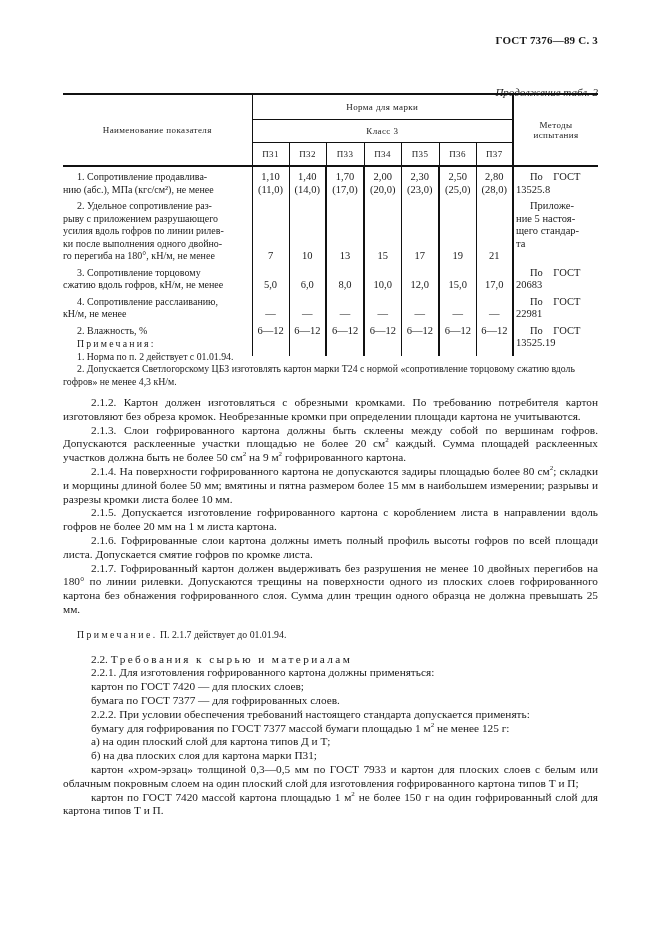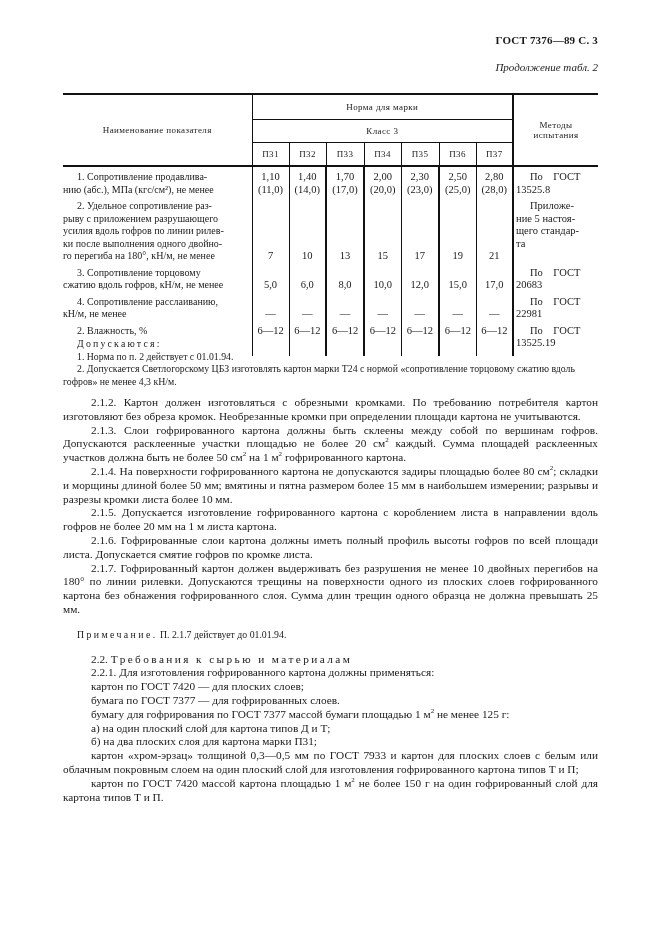--- a/index.html
+++ b/index.html
@@ -1,19 +1,19 @@
 <!DOCTYPE html>
 <html><head>
 <meta charset="utf-8">
 <style>
   html, body { margin: 0; padding: 0; background: #ffffff; }
   body { width: 661px; height: 936px; position: relative; overflow: hidden;
          font-family: "Liberation Serif", "DejaVu Serif", serif; color: #1a1a1a; }
   .page-header { position: absolute; top: 34px; right: 63px; font-weight: bold; font-size: 11px; letter-spacing: 0.2px; }
-  .continuation { position: absolute; top: 61px; right: 63px; font-style: italic; font-size: 11px; }
+  .continuation { position: absolute; top: 86px; right: 63px; font-style: italic; font-size: 11px; }
 
   table.spec { position: absolute; left: 63px; top: 93px; width: 535px; border-collapse: collapse; font-size: 10.5px; table-layout: fixed; }
   table.spec th { font-weight: normal; font-size: 9px; letter-spacing: 0.4px; text-align: center; vertical-align: middle; }
   table.spec th, table.spec td { border-left: 1px solid #111; border-right: 1px solid #111; padding: 0; }
   table.spec tr.top th { border-top: 2px solid #111; }
   table.spec th.h-name { border-left: none; }
   table.spec th.h-methods { border-right: none; border-left: 2px solid #111; }
   table.spec tr.h1 th.h-group { height: 24px; border-bottom: 1px solid #111; }
   table.spec tr.h2 th { height: 22px; border-bottom: 1px solid #111; }
   table.spec tr.h3 th { height: 22px; border-bottom: 2px solid #111; }
@@ -132,35 +132,36 @@
     <td class="val thick" style="vertical-align:top">6—12</td>
     <td class="val" style="vertical-align:top">6—12</td>
     <td class="val thick" style="vertical-align:top">6—12</td>
     <td class="val" style="vertical-align:top">6—12</td>
     <td class="method"><span class="ind"></span>По&nbsp;&nbsp;&nbsp;&nbsp;ГОСТ<br>13525.19</td>
   </tr>
 </tbody>
   </table>
 
 <div class="notes">
-  <p><span class="spaced">Допускаются:</span></p>
+  <p><span class="spaced">Примечания:</span></p>
   <p>1. Норма по п. 2 действует с 01.01.94.</p>
   <p>2. Допускается Светлогорскому ЦБЗ изготовлять картон марки Т24 с нормой «сопротивление торцовому сжатию вдоль гофров» не менее 4,3 кН/м.</p>
 </div>
 
 <div class="body">
   <p>2.1.2. Картон должен изготовляться с обрезными кромками. По требованию потребителя картон изготовляют без обреза кромок. Необрезанные кромки при определении площади картона не учитываются.</p>
-  <p><span>2.1.3. Слои гофрированного картона должны быть склеены между собой по вершинам гофров. Допускаются расклеенные участки площадью не более 20 см</span><sup>2</sup><span> каждый. Сумма площадей расклеенных участков должна быть не более 50 см</span><sup>2</sup><span> на 1 м</span><sup>2</sup><span> гофрированного картона.</span></p>
+  <p><span>2.1.3. Слои гофрированного картона должны быть склеены между собой по вершинам гофров. Допускаются расклеенные участки площадью не более 20 см</span><sup>2</sup><span> каждый. Сумма площадей расклеенных участков должна быть не более 50 см</span><sup>2</sup><span> на 9 м</span><sup>2</sup><span> гофрированного картона.</span></p>
   <p><span>2.1.4. На поверхности гофрированного картона не допускаются задиры площадью более 80 см</span><sup>2</sup><span>; складки и морщины длиной более 50 мм; вмятины и пятна размером более 15 мм в наибольшем измерении; разрывы и разрезы кромки листа более 10 мм.</span></p>
   <p>2.1.5. Допускается изготовление гофрированного картона с короблением листа в направлении вдоль гофров не более 20 мм на 1 м листа картона.</p>
   <p>2.1.6. Гофрированные слои картона должны иметь полный профиль высоты гофров по всей площади листа. Допускается смятие гофров по кромке листа.</p>
   <p>2.1.7. Гофрированный картон должен выдерживать без разрушения не менее 10 двойных перегибов на 180° по линии рилевки. Допускаются трещины на поверхности одного из плоских слоев гофрированного картона без обнажения гофрированного слоя. Сумма длин трещин одного образца не должна превышать 25 мм.</p>
   <p class="gap small"><span class="spaced">Примечание.</span><span> П. 2.1.7 действует до 01.01.94.</span></p>
   <p class="gap"><span>2.2. </span><span class="spaced">Требования к сырью и материалам</span></p>
   <p>2.2.1. Для изготовления гофрированного картона должны применяться:</p>
   <p>картон по ГОСТ 7420 — для плоских слоев;</p>
   <p>бумага по ГОСТ 7377 — для гофрированных слоев.</p>
+  <p>2.2.2. При условии обеспечения требований настоящего стандарта допускается применять:</p>
   <p><span>бумагу для гофрирования по ГОСТ 7377 массой бумаги площадью 1 м</span><sup>2</sup><span> не менее 125 г:</span></p>
   <p>а) на один плоский слой для картона типов Д и Т;</p>
   <p>б) на два плоских слоя для картона марки П31;</p>
   <p>картон «хром-эрзац» толщиной 0,3—0,5 мм по ГОСТ 7933 и картон для плоских слоев с белым или облачным покровным слоем на один плоский слой для изготовления гофрированного картона типов Т и П;</p>
   <p><span>картон по ГОСТ 7420 массой картона площадью 1 м</span><sup>2</sup><span> не более 150 г на один гофрированный слой для картона типов Т и П.</span></p>
 </div>
 
 </body></html>

